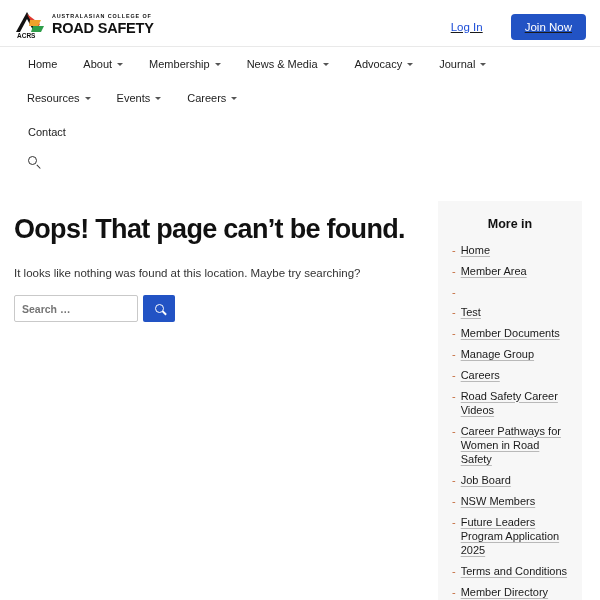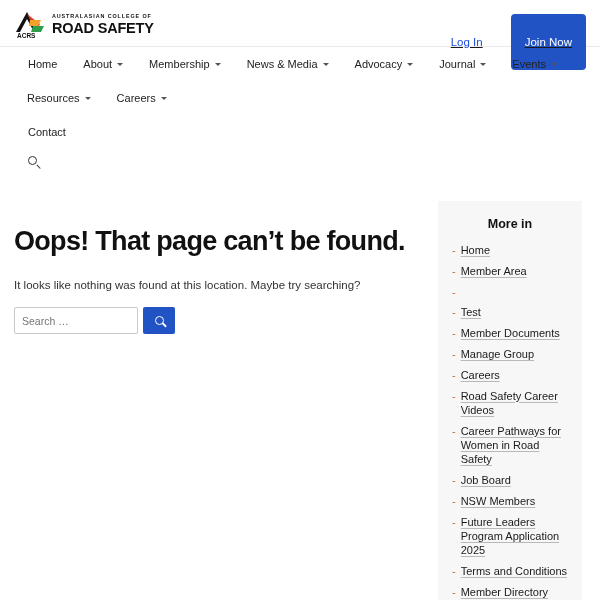--- a/index.html
+++ b/index.html
@@ -56,21 +56,21 @@
     text-decoration: underline;
   }
   .login-link {
     font-size: 11.5px;
     color: #1d4ed8;
   }
   .join-btn {
     background: #2253c4;
     color: #fff;
     font-size: 11.5px;
-    padding: 22px 14px;
+    padding: 7px 14px;
     border-radius: 4px;
     border: none;
     cursor: pointer;
     font-family: "Liberation Sans", sans-serif;
   }
 
   
   .nav {
     border-top: 1px solid #e9e9e9;
     padding: 0 14px;
@@ -133,21 +133,21 @@
   .main {
     width: 400px;
     flex: none;
     padding-top: 22px;
   }
   h1.page-title {
     font-size: 27px;
     line-height: 1.15;
     font-weight: 800;
     letter-spacing: -0.7px;
-    margin: 17px 0 22px 0;
+    margin: 5px 0 22px 0;
     color: #111;
   }
   .intro {
     font-size: 11.5px;
     color: #333;
     margin: 0 0 16px 0;
   }
   .searchform {
     display: flex;
     align-items: stretch;
@@ -156,20 +156,21 @@
   .search-input {
     width: 124px;
     height: 27px;
     font-size: 10.5px;
     padding: 0 7px;
     border: 1px solid #c9c9c9;
     border-radius: 2px;
     color: #555;
     font-family: "Liberation Sans", sans-serif;
     outline: none;
+    font-weight: bold;
   }
   .search-btn {
     width: 32px; height: 27px;
     background: #2253c4;
     border: none;
     border-radius: 2px;
     cursor: pointer;
     display: flex;
     align-items: center;
     justify-content: center;
@@ -278,25 +279,25 @@
     </div>
     <div class="nav-item">
       <span>Advocacy</span>
       <i class="caret"></i>
     </div>
     <div class="nav-item">
       <span>Journal</span>
       <i class="caret"></i>
     </div>
     <div class="nav-item">
+      <span>Resources</span>
+      <i class="caret"></i>
+    </div>
+    <div class="nav-item">
       <span>Events</span>
-      <i class="caret"></i>
-    </div>
-    <div class="nav-item">
-      <span>Resources</span>
       <i class="caret"></i>
     </div>
     <div class="nav-item">
       <span>Careers</span>
       <i class="caret"></i>
     </div>
   </div>
   <div class="nav-row">
     <div class="nav-item">
       <span>Contact</span>

